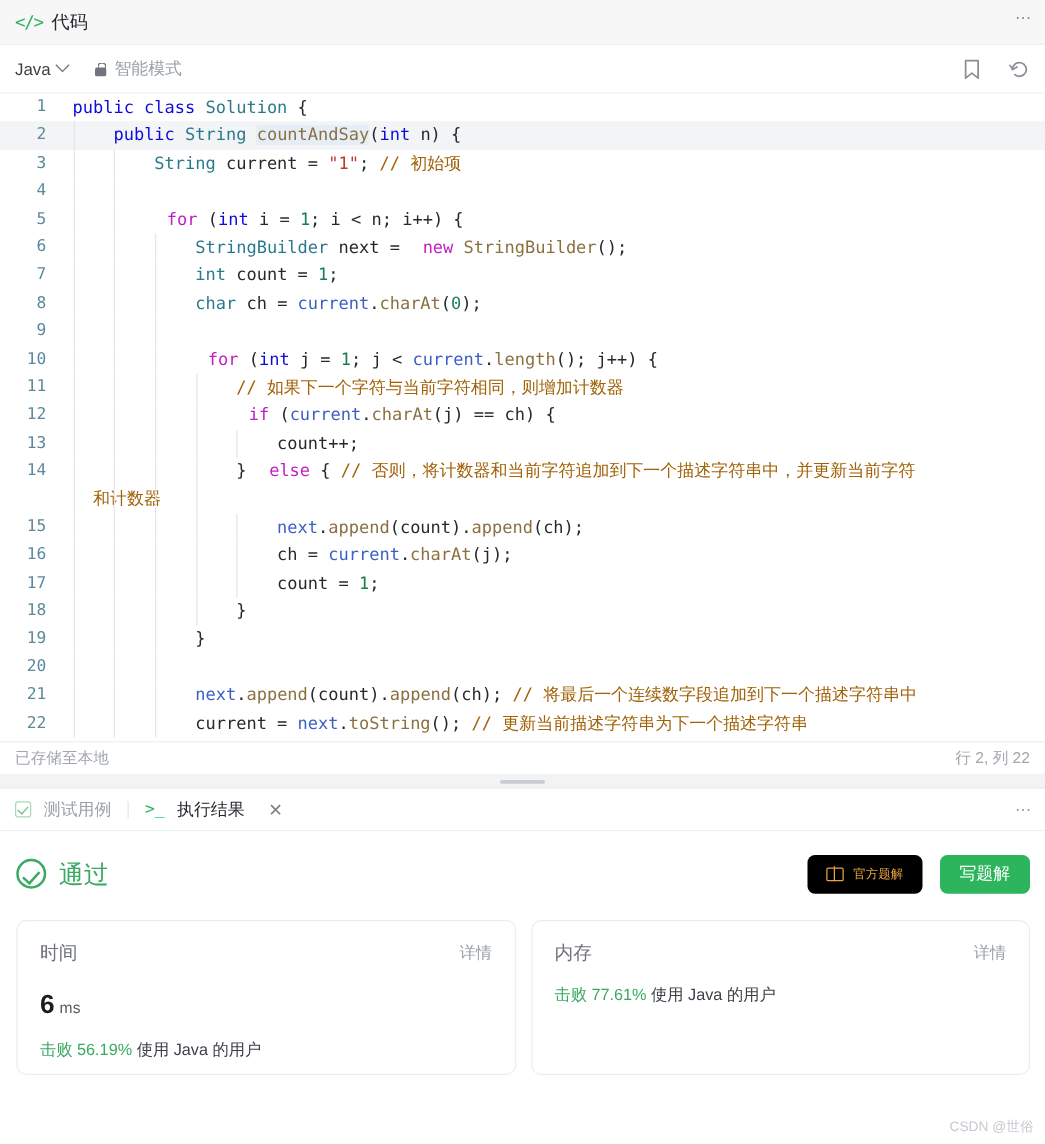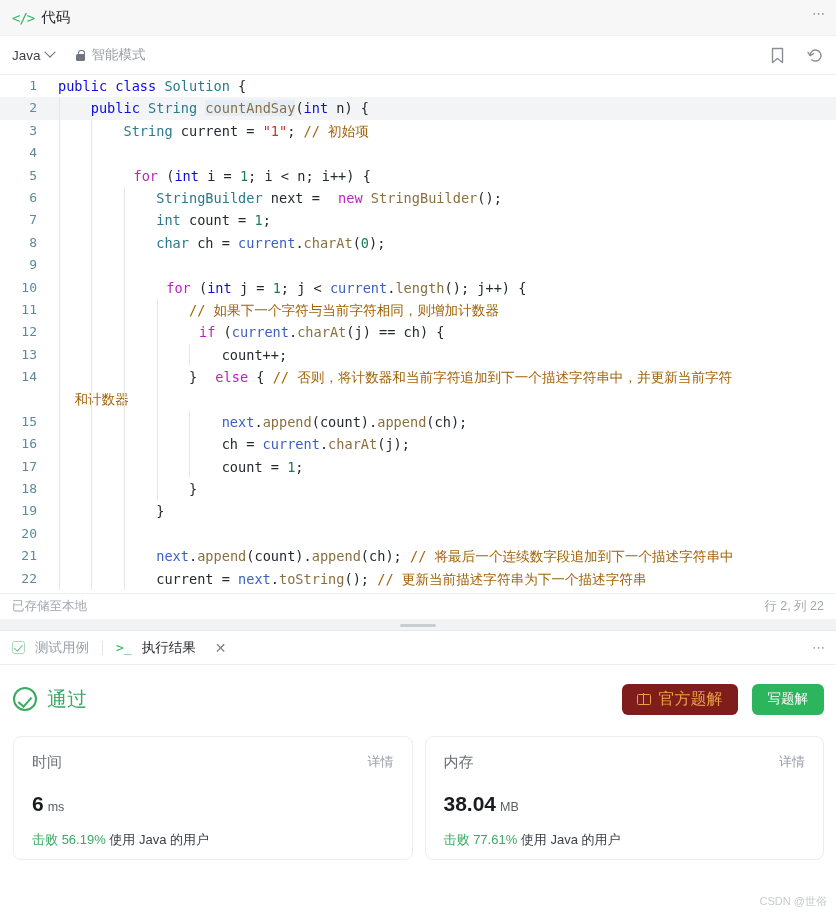--- a/index.html
+++ b/index.html
@@ -86,21 +86,21 @@
 
   
   .rbody { flex:1; background:#fff; padding: 14px 12px 0 13px; position:relative; }
   .verdict-row { display:flex; align-items:center; height:40px; position:relative;}
   .verdict { display:flex; align-items:center; gap:10px; }
   .chk-big { width:24px; height:24px; border:2px solid #3aaa62; border-radius:50%; position:relative;}
   .chk-big:after{content:""; position:absolute; left:6.4px; top:4.6px; width:6px; height:11px;
                  border:solid #3aaa62; border-width:0 2px 2px 0; transform:rotate(42deg);}
   .verdict-text { color:#3aaa62; font-size:20px; }
   .vr-actions { position:absolute; right:0; display:flex; align-items:center; gap:14px; }
-  .btn-solution { background:#7f1d1d; color:#e8a33d; font-size:16px; border:none; border-radius:6px;
+  .btn-solution { background:#000000; color:#e8a33d; font-size:10px; border:none; border-radius:6px;
                   height:31px; padding:0 15px; display:flex; align-items:center; gap:8px; cursor:pointer;
                   font-family:"Liberation Sans", sans-serif;}
   .book { width:14px; height:11px; border:1.4px solid #e8a33d; border-radius:1.5px; position:relative;}
   .book:after{content:""; position:absolute; left:5.3px; top:-1.4px; bottom:-1.4px; width:1.4px; background:#e8a33d;}
   .btn-write { background:#2db55d; color:#fff; font-size:13.5px; border:none; border-radius:6px;
                height:31px; padding:0 16px; cursor:pointer; font-family:"Liberation Sans", sans-serif;}
 
   
   .cards { display:flex; gap:12px; margin-top:17px; }
   .card { flex:1; border:1px solid #ebedf0; border-radius:8px; padding:16px 18px 20px 18px; position:relative;
@@ -223,20 +223,19 @@
           </div>
           <span class="card-detail">详情</span>
           <div class="card-value"><span class="big">6</span><span class="unit">ms</span></div>
           <div class="card-sub"><span class="pct">击败 </span><span class="pct">56.19%</span><span> 使用 Java 的用户</span></div>
         </div>
         <div class="card">
           <div class="card-head">
             <span class="card-title">内存</span>
           </div>
           <span class="card-detail">详情</span>
-          <div class="card-value"><span class="big">38.04</span><span class="unit">MB</span></div>
           <div class="card-sub"><span class="pct">击败 </span><span class="pct">77.61%</span><span> 使用 Java 的用户</span></div>
         </div>
       </div>
 
     <div class="watermark">CSDN @世俗</div>
   </div>
 </div>
 
 </body></html>

